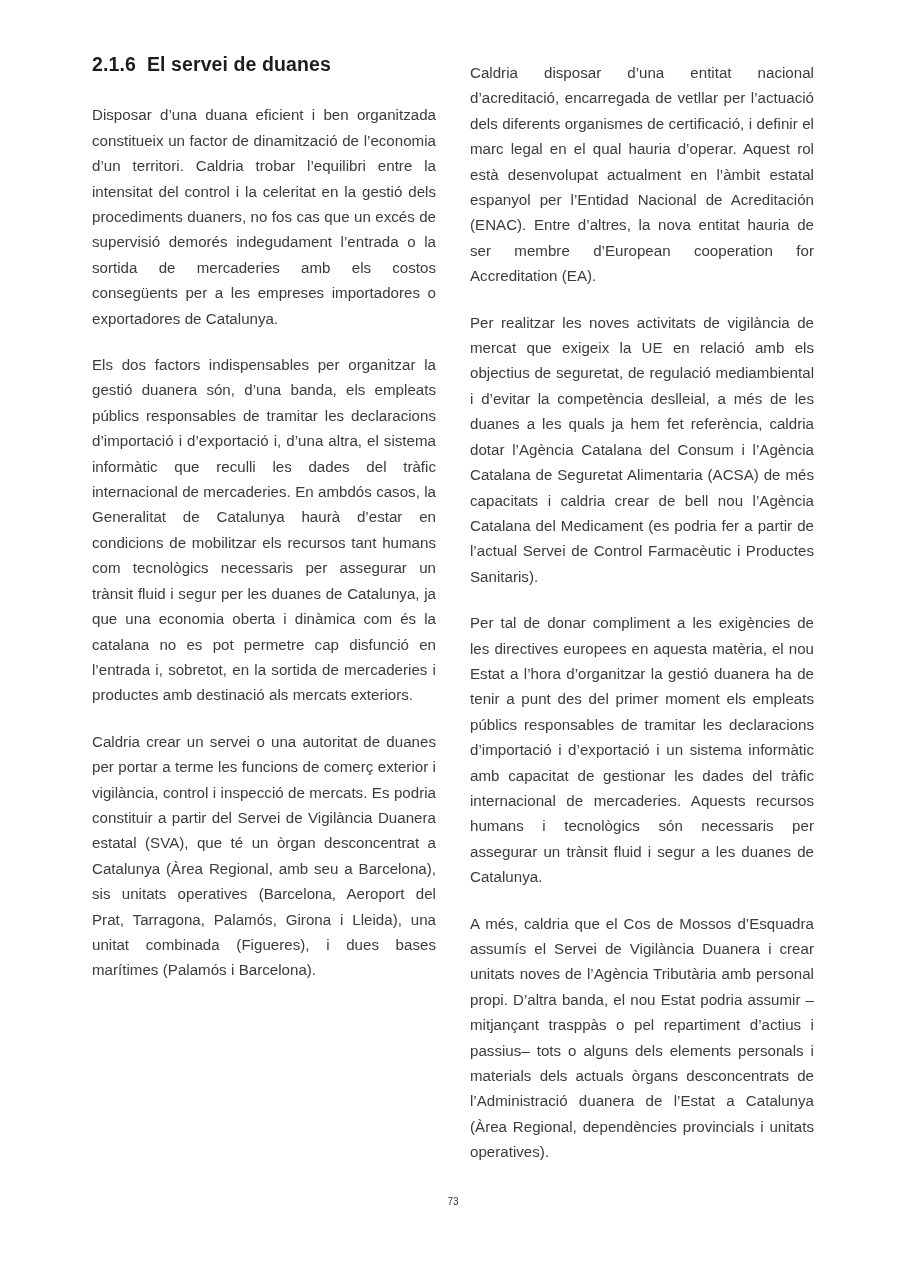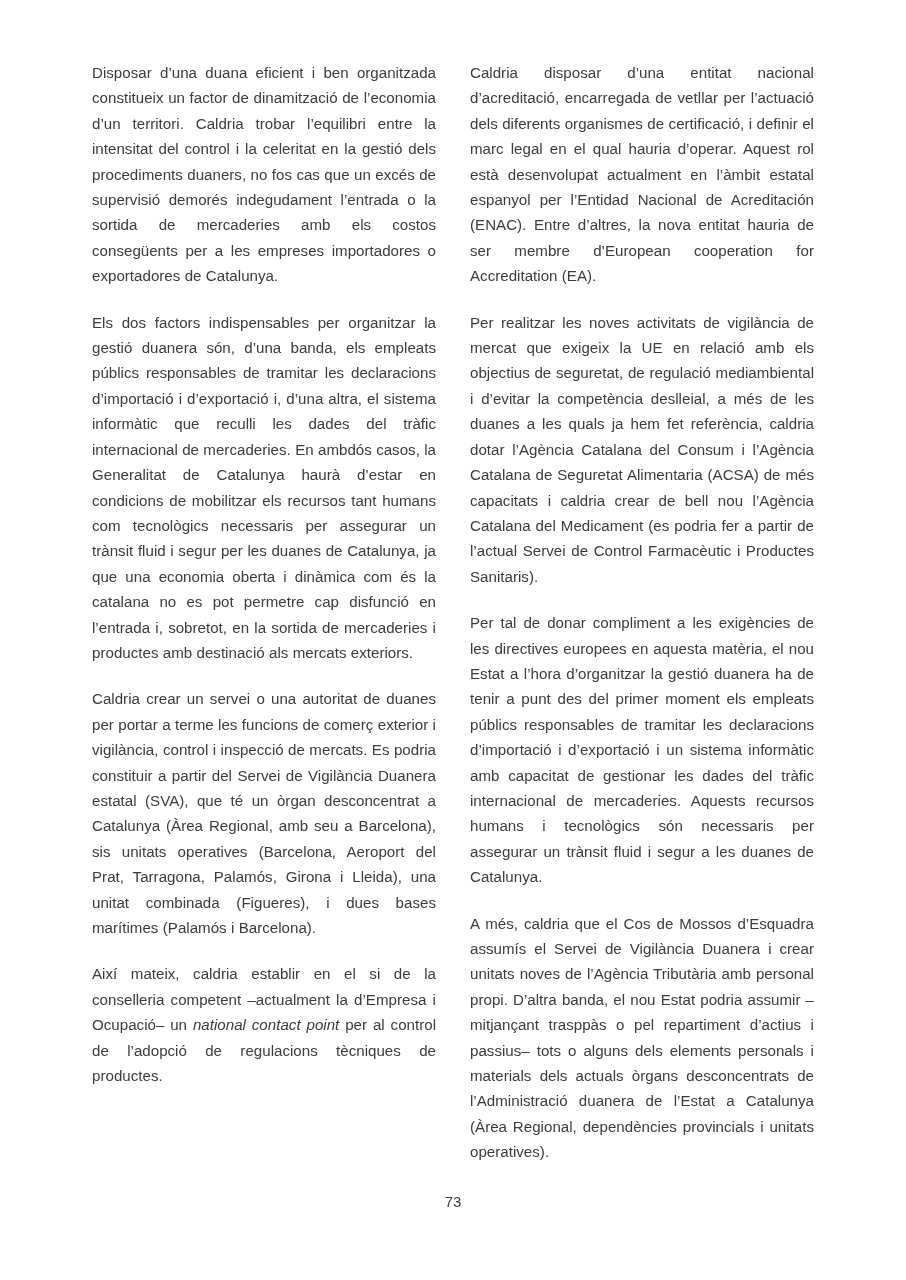--- a/index.html
+++ b/index.html
@@ -61,42 +61,42 @@
   }
   p.para:last-child { margin-bottom: 0; }
   p.para em { font-style: italic; }
 
   .page-number {
     position: absolute;
     left: 0;
     top: 1192px;
     width: 906px;
     text-align: center;
-    font-size: 15px;
+    font-size: 10px;
     color: #3b3b3b;
     line-height: 20px;
   }
 </style>
 </head>
 <body>
 
 <div class="page">
 
   <div class="columns">
 
     <div class="column left">
 
+      <h2 class="section-heading">2.1.6  El servei de duanes</h2>
 
       <p class="para">Disposar d’una duana eficient i ben organitzada constitueix un factor de dinamització de l’economia d’un territori. Caldria trobar l’equilibri entre la intensitat del control i la celeritat en la gestió dels procediments duaners, no fos cas que un excés de supervisió demorés indegudament l’entrada o la sortida de mercaderies amb els costos consegüents per a les empreses importadores o exportadores de Catalunya.</p>
 
       <p class="para">Els dos factors indispensables per organitzar la gestió duanera són, d’una banda, els empleats públics responsables de tramitar les declaracions d’importació i d’exportació i, d’una altra, el sistema informàtic que reculli les dades del tràfic internacional de mercaderies. En ambdós casos, la Generalitat de Catalunya haurà d’estar en condicions de mobilitzar els recursos tant humans com tecnològics necessaris per assegurar un trànsit fluid i segur per les duanes de Catalunya, ja que una economia oberta i dinàmica com és la catalana no es pot permetre cap disfunció en l’entrada i, sobretot, en la sortida de mercaderies i productes amb destinació als mercats exteriors.</p>
 
       <p class="para">Caldria crear un servei o una autoritat de duanes per portar a terme les funcions de comerç exterior i vigilància, control i inspecció de mercats. Es podria constituir a partir del Servei de Vigilància Duanera estatal (SVA), que té un òrgan desconcentrat a Catalunya (Àrea Regional, amb seu a Barcelona), sis unitats operatives (Barcelona, Aeroport del Prat, Tarragona, Palamós, Girona i Lleida), una unitat combinada (Figueres), i dues bases marítimes (Palamós i Barcelona).</p>
 
-      <p class="para"><span>Així mateix, caldria establir en el si de la conselleria competent –actualment la d’Empresa i Ocupació– un </span><em>national contact point</em><span> per al control de l’adopció de regulacions tècniques de productes.</span></p>
 
     </div>
 
     <div class="column right">
 
       <p class="para">Caldria disposar d’una entitat nacional d’acreditació, encarregada de vetllar per l’actuació dels diferents organismes de certificació, i definir el marc legal en el qual hauria d’operar. Aquest rol està desenvolupat actualment en l’àmbit estatal espanyol per l’Entidad Nacional de Acreditación (ENAC). Entre d’altres, la nova entitat hauria de ser membre d’European cooperation for Accreditation (EA).</p>
 
       <p class="para">Per realitzar les noves activitats de vigilància de mercat que exigeix la UE en relació amb els objectius de seguretat, de regulació mediambiental i d’evitar la competència deslleial, a més de les duanes a les quals ja hem fet referència, caldria dotar l’Agència Catalana del Consum i l’Agència Catalana de Seguretat Alimentaria (ACSA) de més capacitats i caldria crear de bell nou l’Agència Catalana del Medicament (es podria fer a partir de l’actual Servei de Control Farmacèutic i Productes Sanitaris).</p>
 
       <p class="para">Per tal de donar compliment a les exigències de les directives europees en aquesta matèria, el nou Estat a l’hora d’organitzar la gestió duanera ha de tenir a punt des del primer moment els empleats públics responsables de tramitar les declaracions d’importació i d’exportació i un sistema informàtic amb capacitat de gestionar les dades del tràfic internacional de mercaderies. Aquests recursos humans i tecnològics són necessaris per assegurar un trànsit fluid i segur a les duanes de Catalunya.</p>

